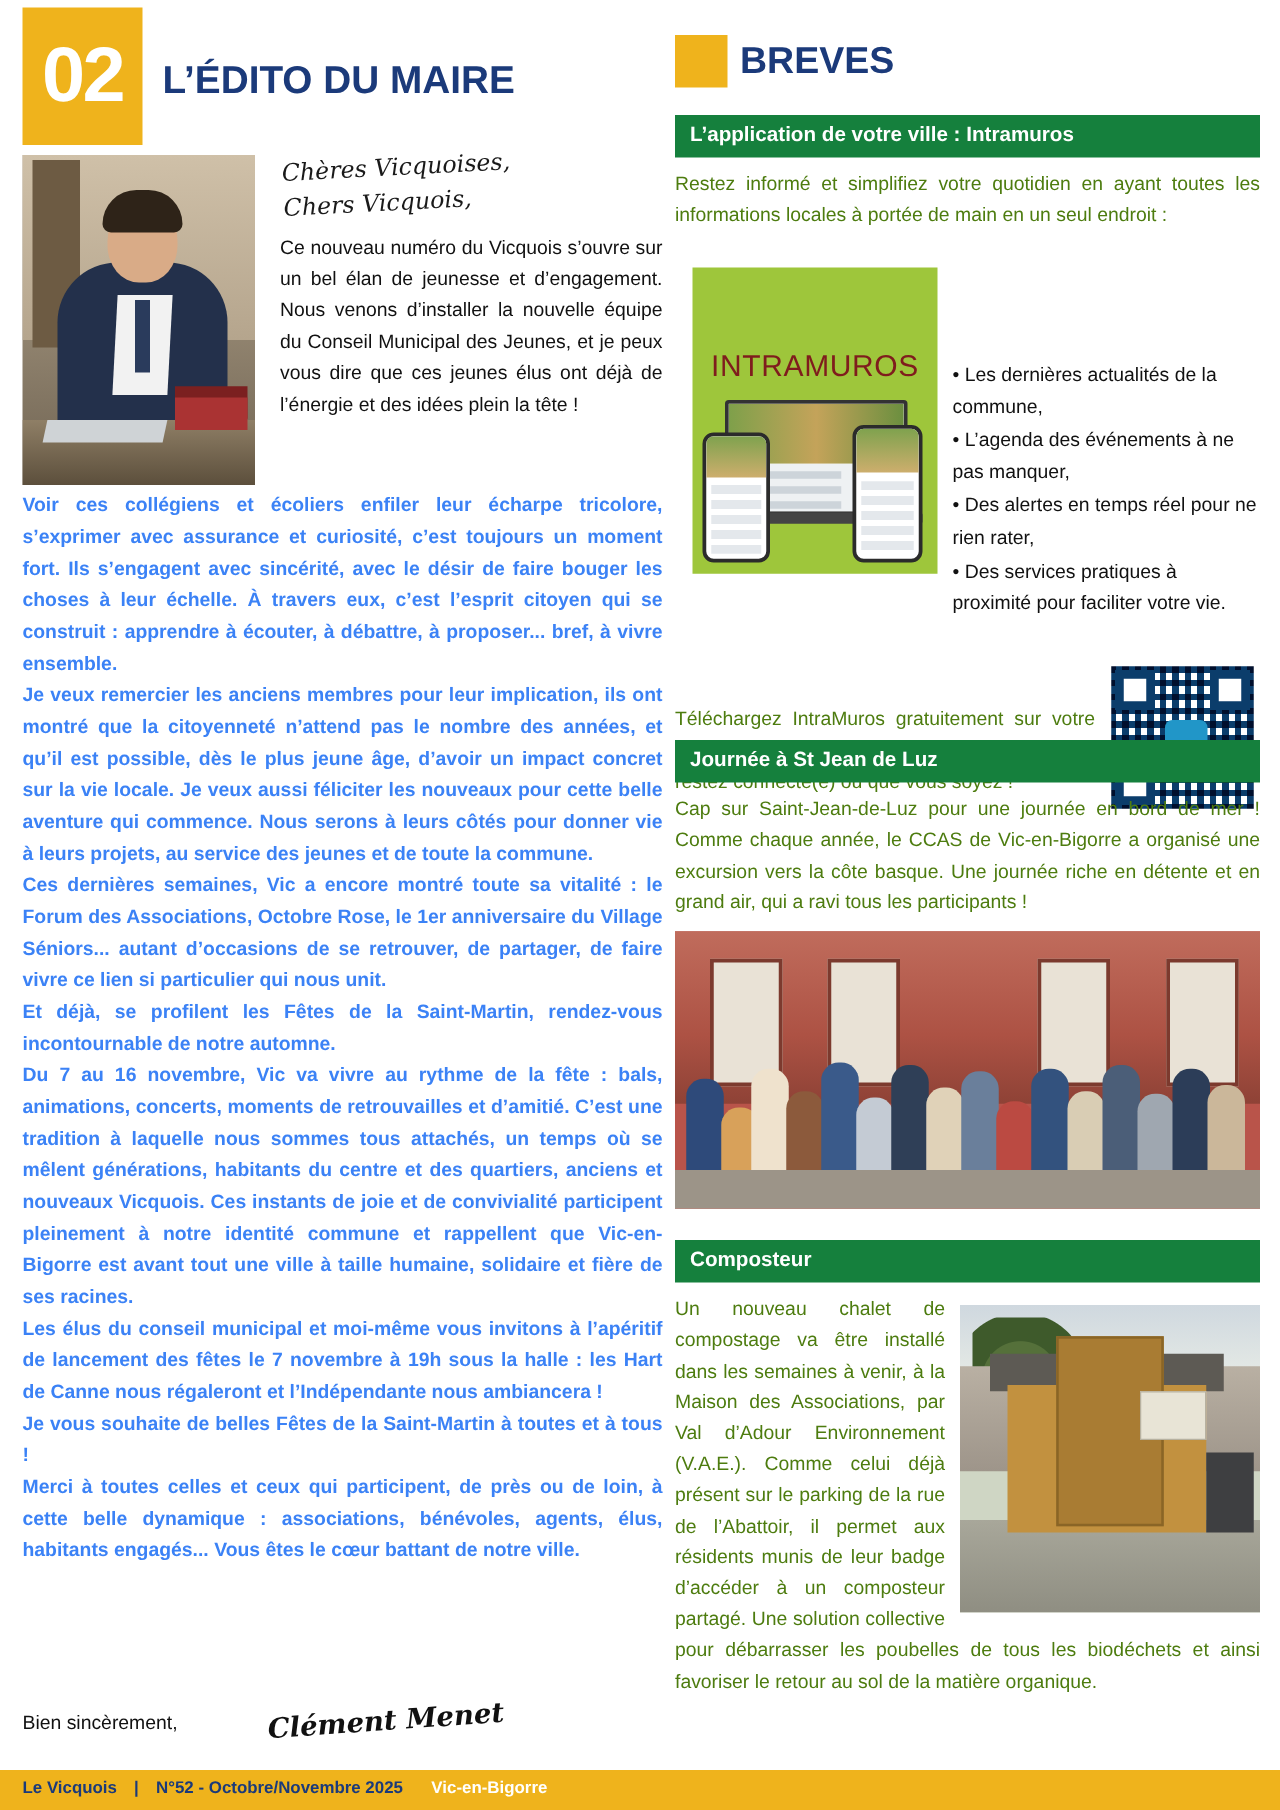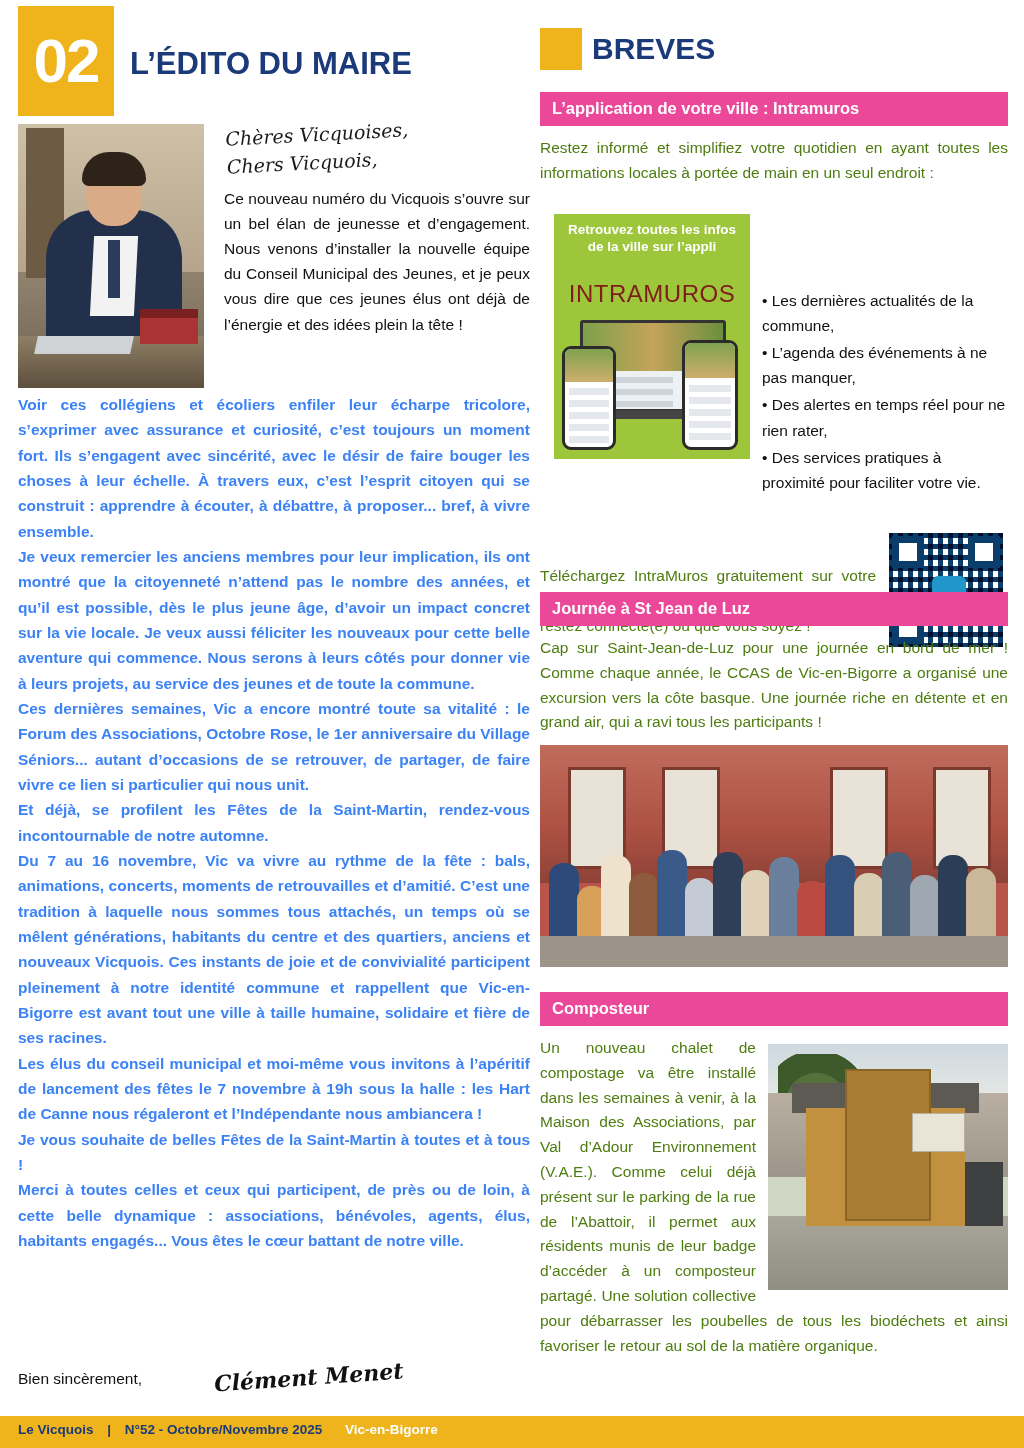--- a/index.html
+++ b/index.html
@@ -91,21 +91,21 @@
   .breves-bar {
     position:absolute; left:0px; top:28px; width:42px; height:42px;
     background:#EFB31C;
   }
   .breves-title {
     position:absolute; left:52px; top:32px;
     font-size:30px; font-weight:bold; color:#1B3A7A;
   }
 
   .section-head {
-    background:#ec4899; color:#fff; font-weight:bold; font-size:16.5px;
+    background:#15803d; color:#fff; font-weight:bold; font-size:16.5px;
     padding:7px 2px 8px 12px;
   }
 
   .r-text {
     font-size:15.5px; line-height:1.6; text-align:justify; color:#4d7c0f;
   }
 
   .sec1 { position:absolute; left:0; top:92px; width:468px; }
   .sec1-intro { margin-top:10px; }
 
@@ -266,21 +266,20 @@
   <div class="right-col">
 
     <div class="breves-bar"></div>
     <div class="breves-title">BREVES</div>
 
     <div class="sec1">
       <div class="section-head">L’application de votre ville : Intramuros</div>
       <div class="r-text sec1-intro">Restez informé et simplifiez votre quotidien en ayant toutes les informations locales à portée de main en un seul endroit :</div>
 
       <div class="intramuros-ad">
-        <div class="ad-top">Retrouvez toutes les infos de la ville sur l’appli</div>
         <div class="ad-brand">INTRAMUROS</div>
         <div class="ad-laptop">
           <div class="ad-laptop-img"></div>
           <div class="ad-laptop-body"></div>
         </div>
         <div class="ad-base"></div>
         <div class="ad-phone1">
           <div class="ph-im"></div>
           <div class="ph-rows"></div>
         </div>

